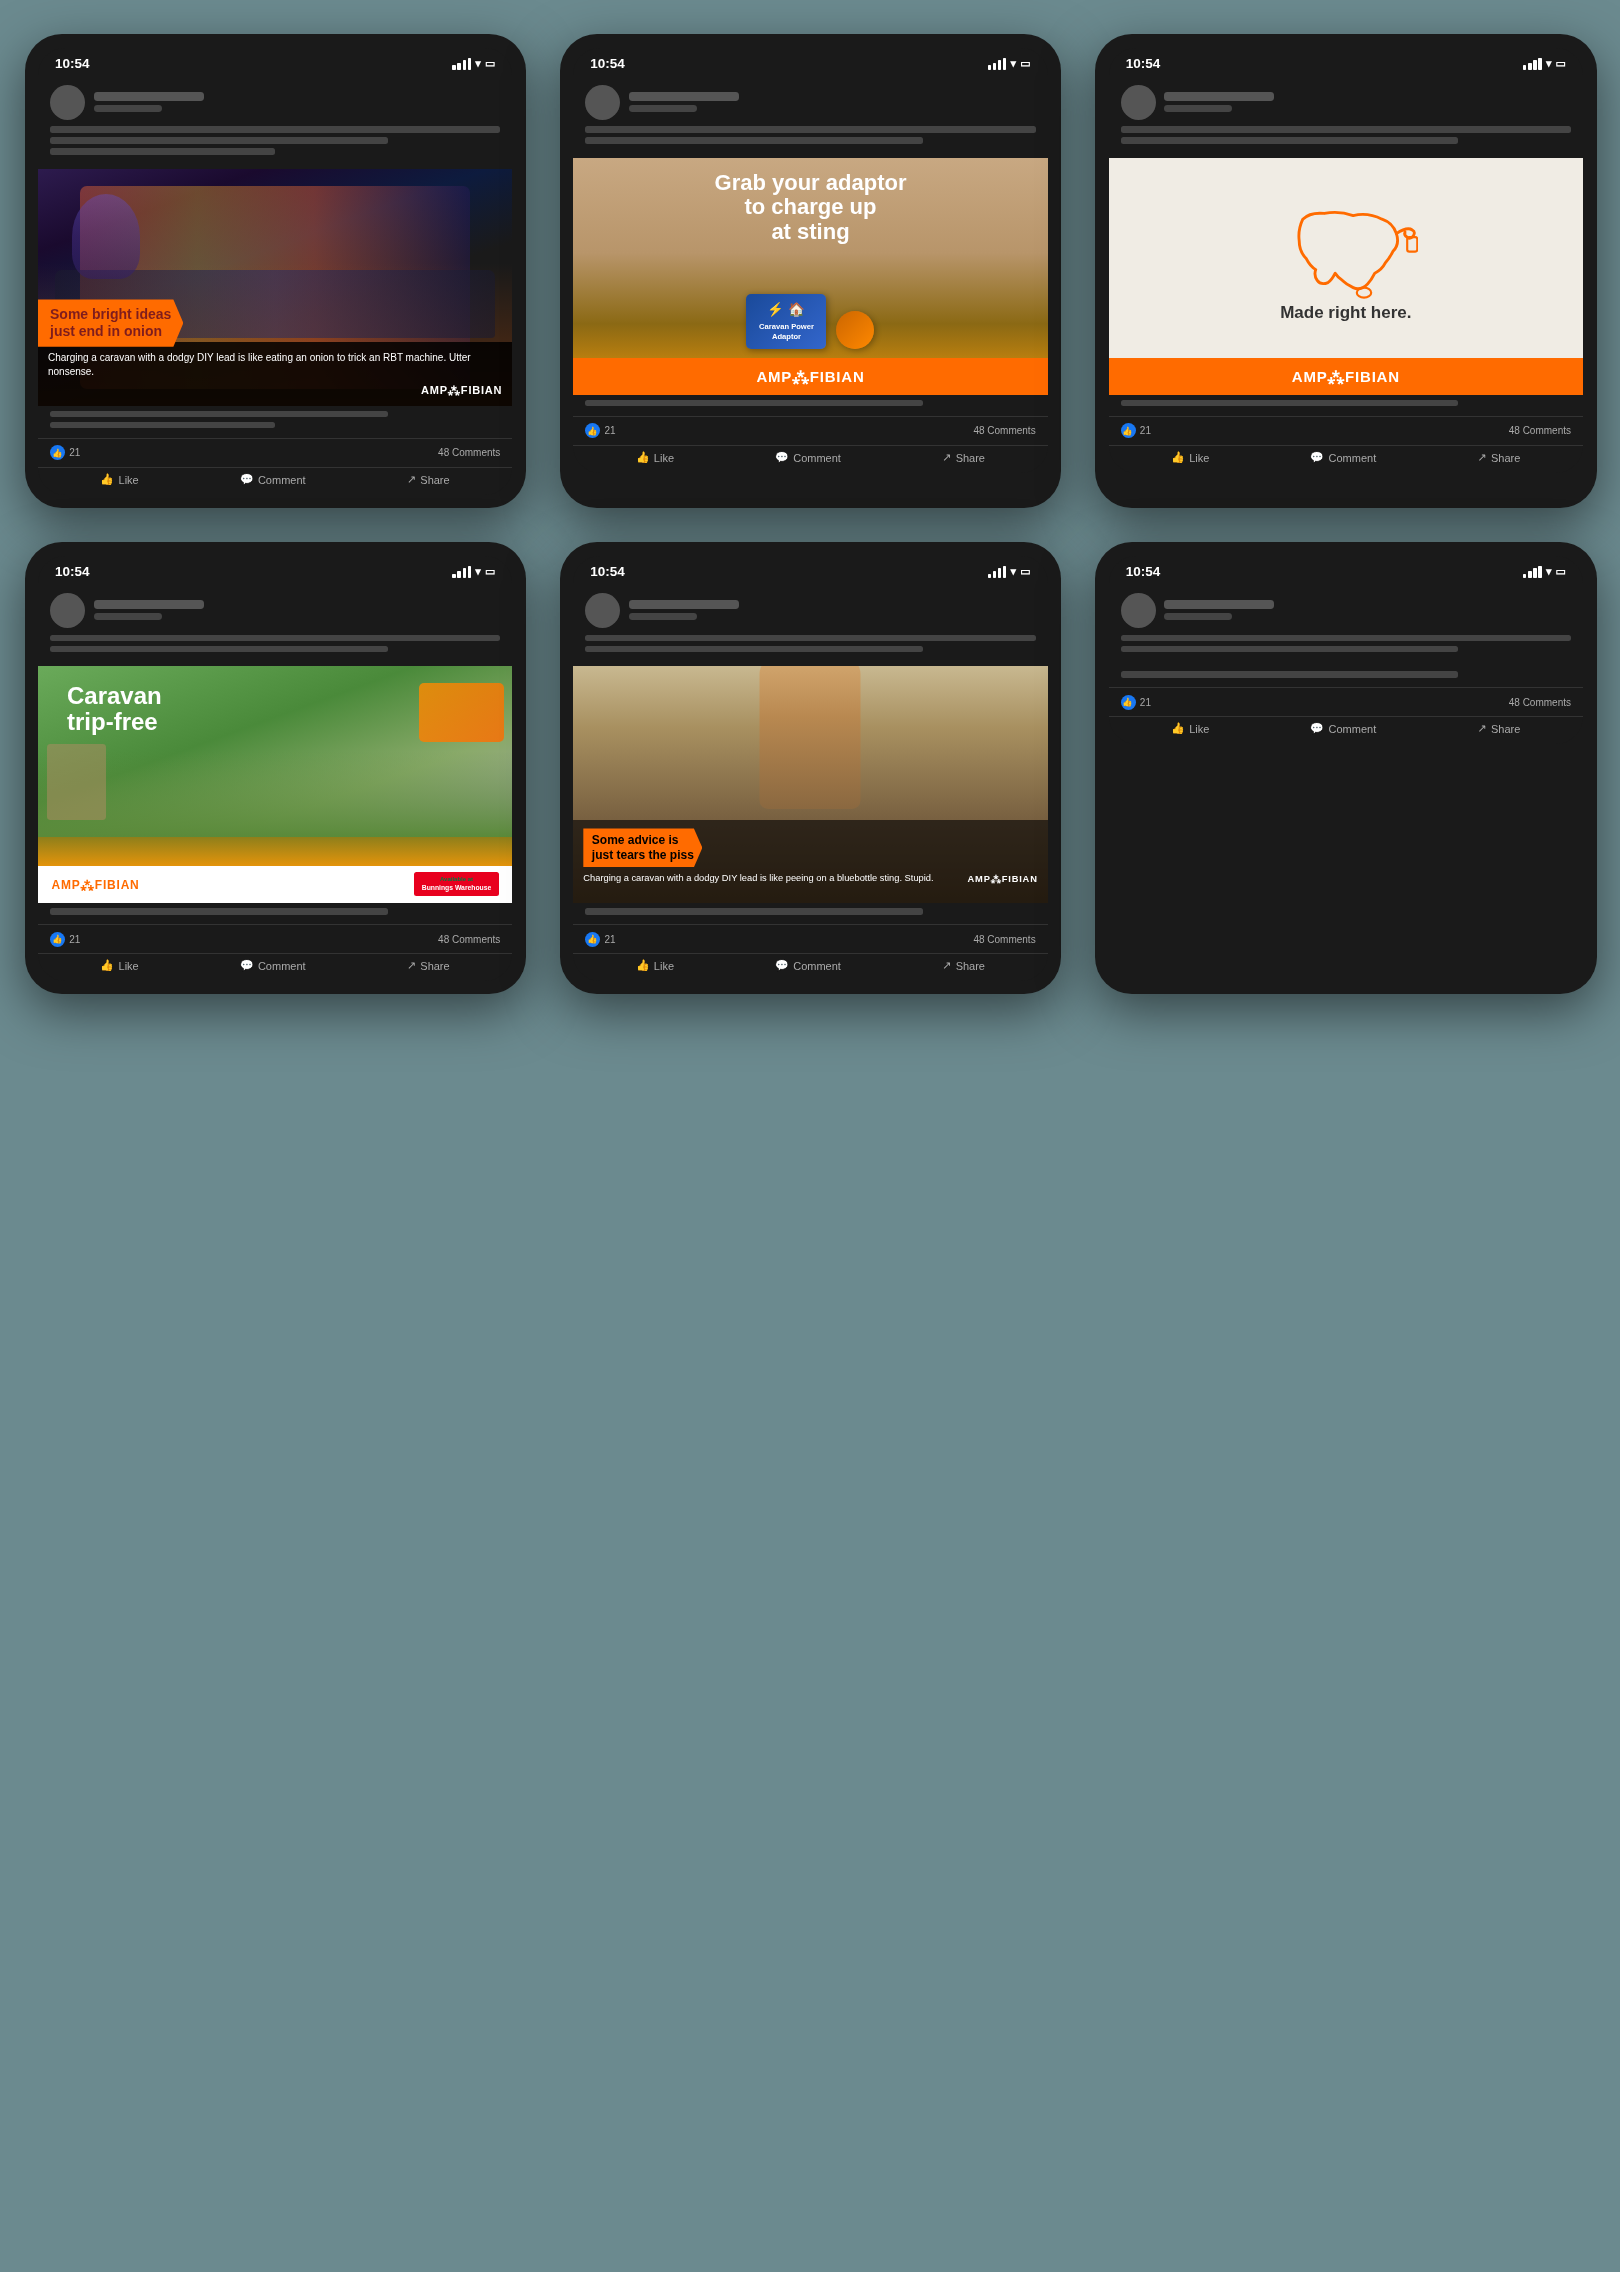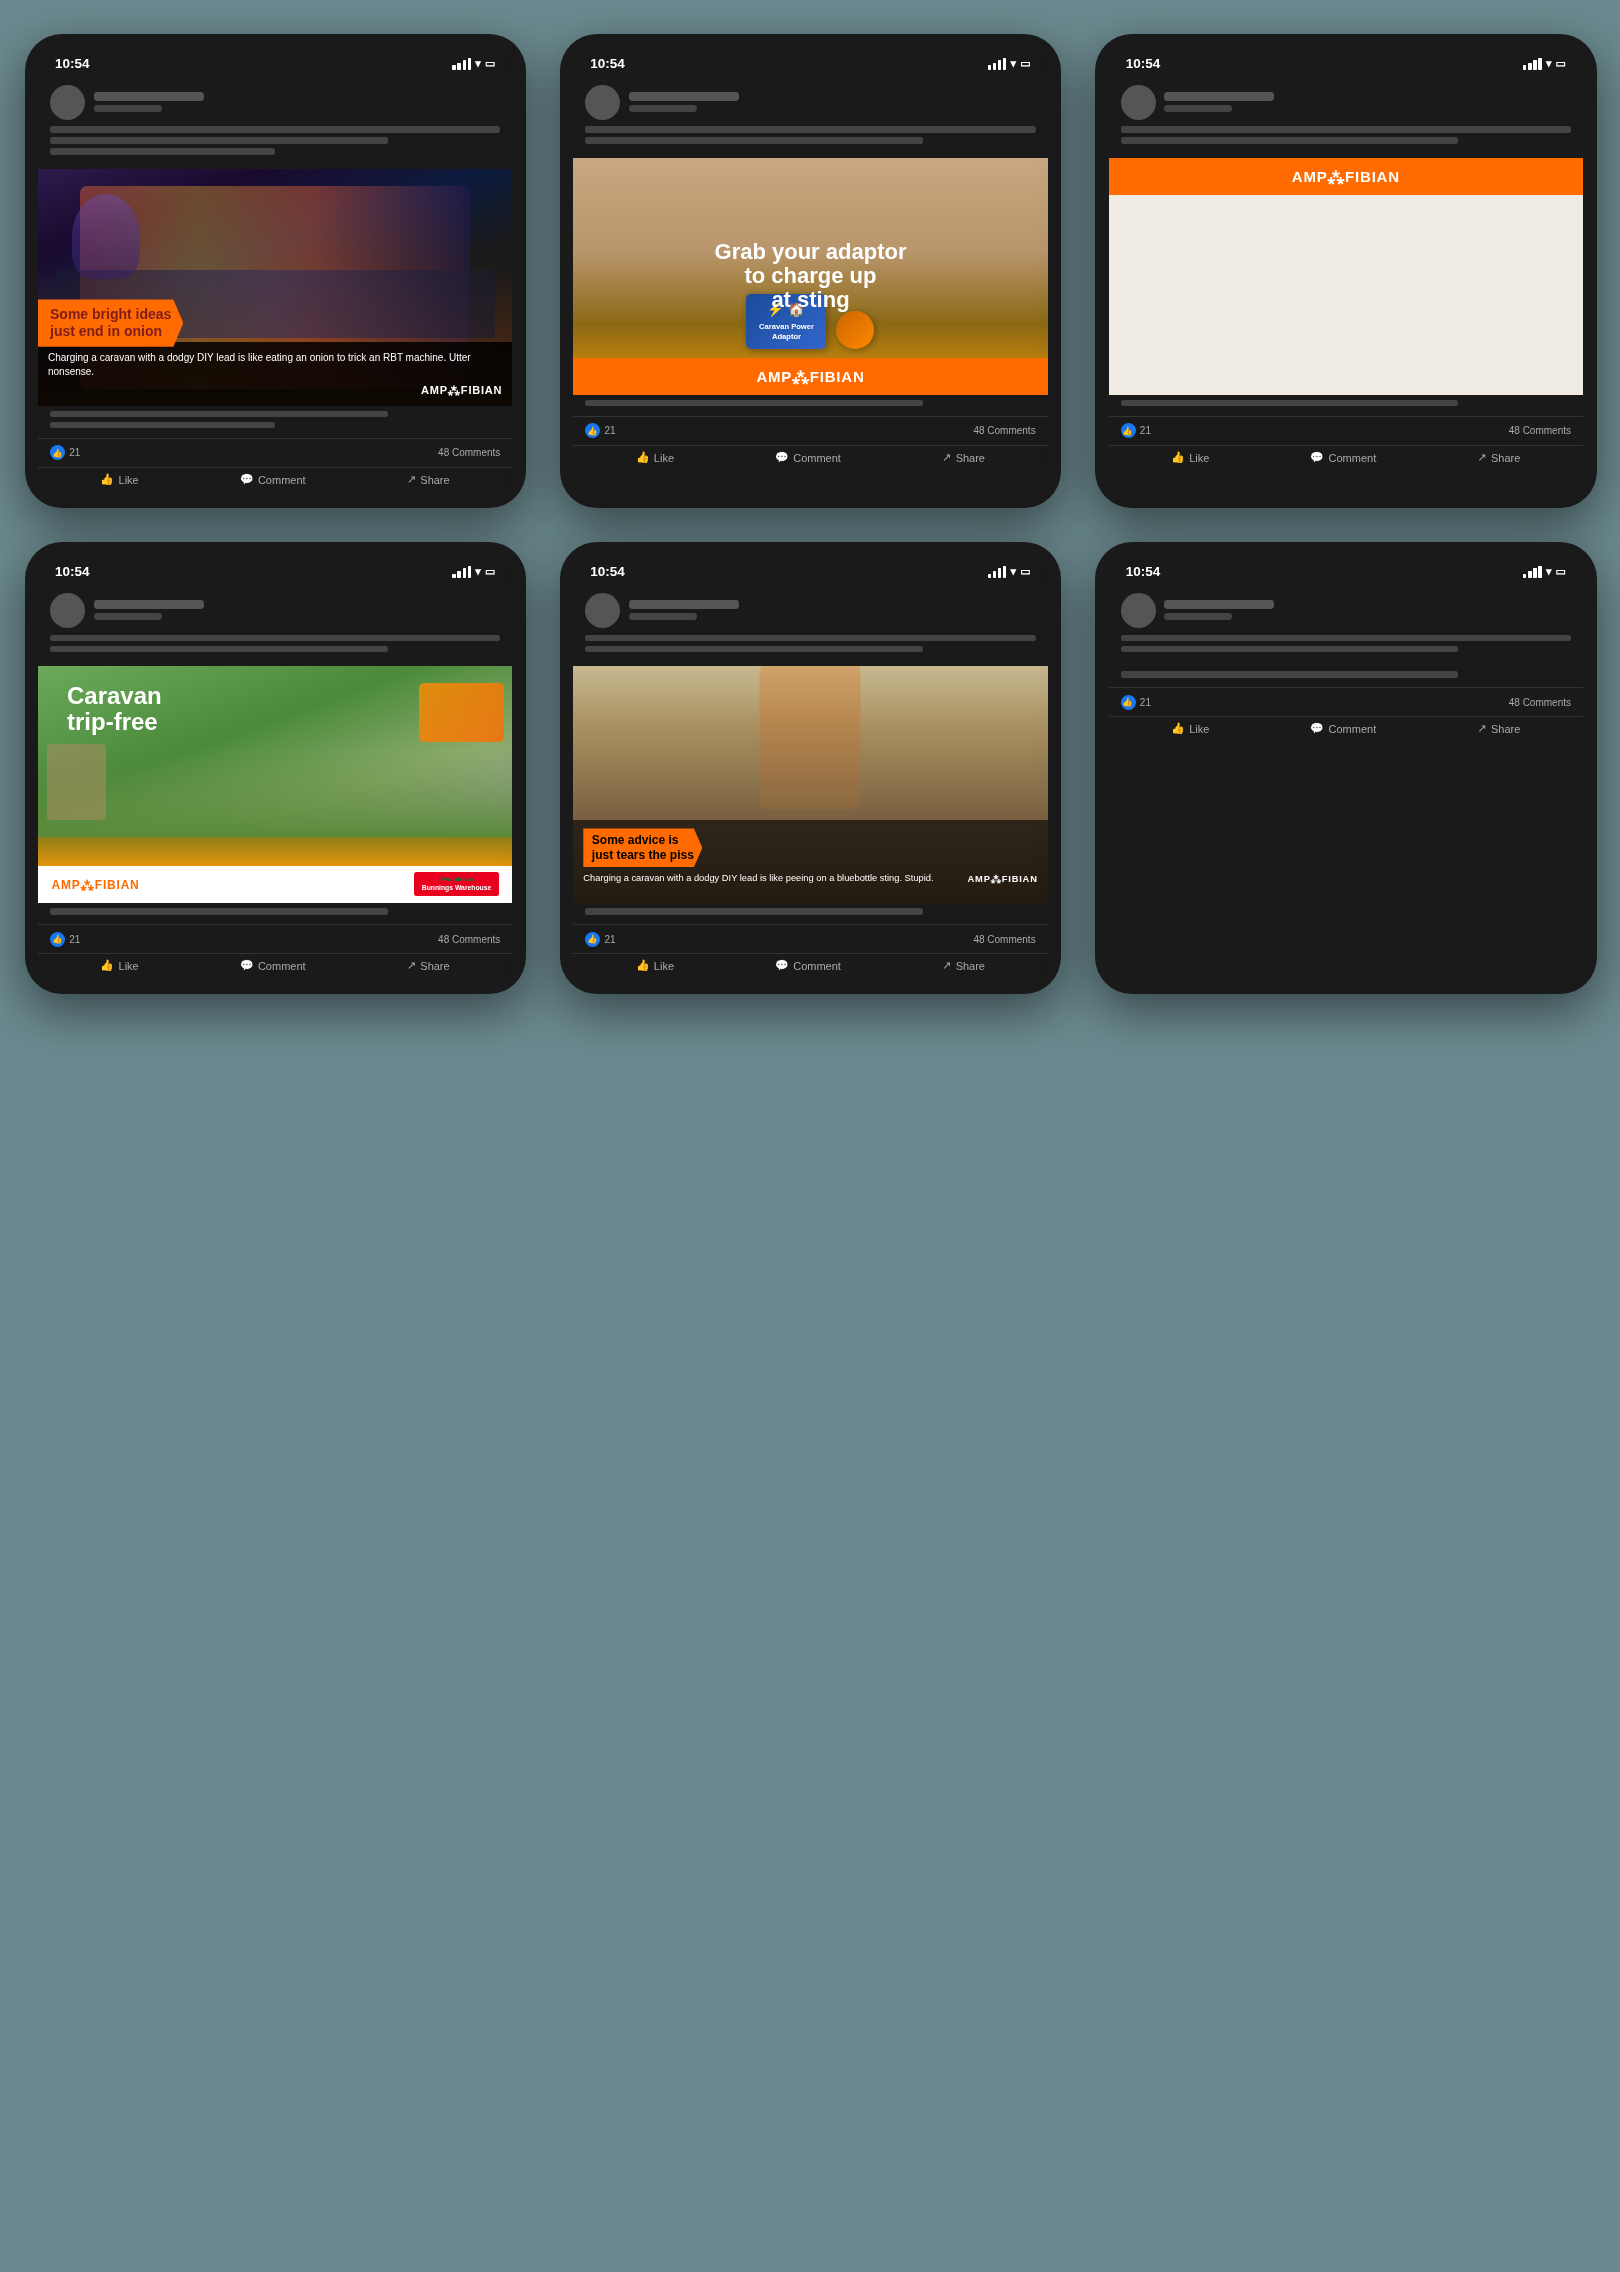--- a/index.html
+++ b/index.html
@@ -163,21 +163,21 @@
       float: right;
       margin-top: 3.4px;
     }
     
     .post-adaptor {
       height: 237px;
       background: linear-gradient(180deg, #c8a882 0%, #b8956a 40%, #8b6914 70%, #e8950a 100%);
       position: relative;
       display: flex;
       flex-direction: column;
-      justify-content: center;
+      justify-content: flex-start;
       padding: 13.5px;
     }
     .adaptor-headline {
       color: #fff;
       font-size: 22px;
       font-weight: 900;
       line-height: 1.1;
       text-align: center;
       z-index: 2;
       position: relative;
@@ -644,20 +644,33 @@
             <div class="fb-sub-bar"></div>
           </div>
         </div>
         <div class="fb-text-lines">
           <div class="fb-line full"></div>
           <div class="fb-line med"></div>
         </div>
       </div>
 
       <div class="post-image post-australia">
+        <div class="australia-content">
+          <svg class="aus-map" viewBox="0 0 200 140">
+
+            <path d="M40,30 Q50,20 70,22 Q90,18 110,25 Q130,20 150,30 Q165,35 170,50 Q175,65 165,75 Q160,85 155,90 Q150,100 140,105 Q135,115 130,120 Q120,130 110,125 Q100,120 95,115 Q88,110 85,105 Q80,115 75,118 Q65,122 60,115 Q55,108 58,100 Q50,95 45,85 Q35,75 35,60 Q33,45 40,30Z" fill="none" stroke="#ff6b00" stroke-width="4" stroke-linecap="round" stroke-linejoin="round"></path>
+
+            <ellipse cx="125" cy="132" rx="10" ry="7" fill="none" stroke="#ff6b00" stroke-width="3"></ellipse>
+
+            <path d="M170,50 Q185,40 192,45 Q198,48 192,55 Q188,58 185,55 Q180,52 182,48" fill="none" stroke="#ff6b00" stroke-width="4" stroke-linecap="round"></path>
+
+            <rect x="185" y="55" width="14" height="20" rx="3" fill="none" stroke="#ff6b00" stroke-width="3"></rect>
+          </svg>
+          <div class="made-here-text">Made right here.</div>
+        </div>
         <div class="orange-bar-brand">
           <span class="ampfibian-logo-brand ampfib">AMP⁂FIBIAN</span>
         </div>
       </div>
 
       <div class="fb-footer-lines">
         <div class="fb-line med"></div>
       </div>
       <div class="fb-reactions">
         <div class="reaction-count">

